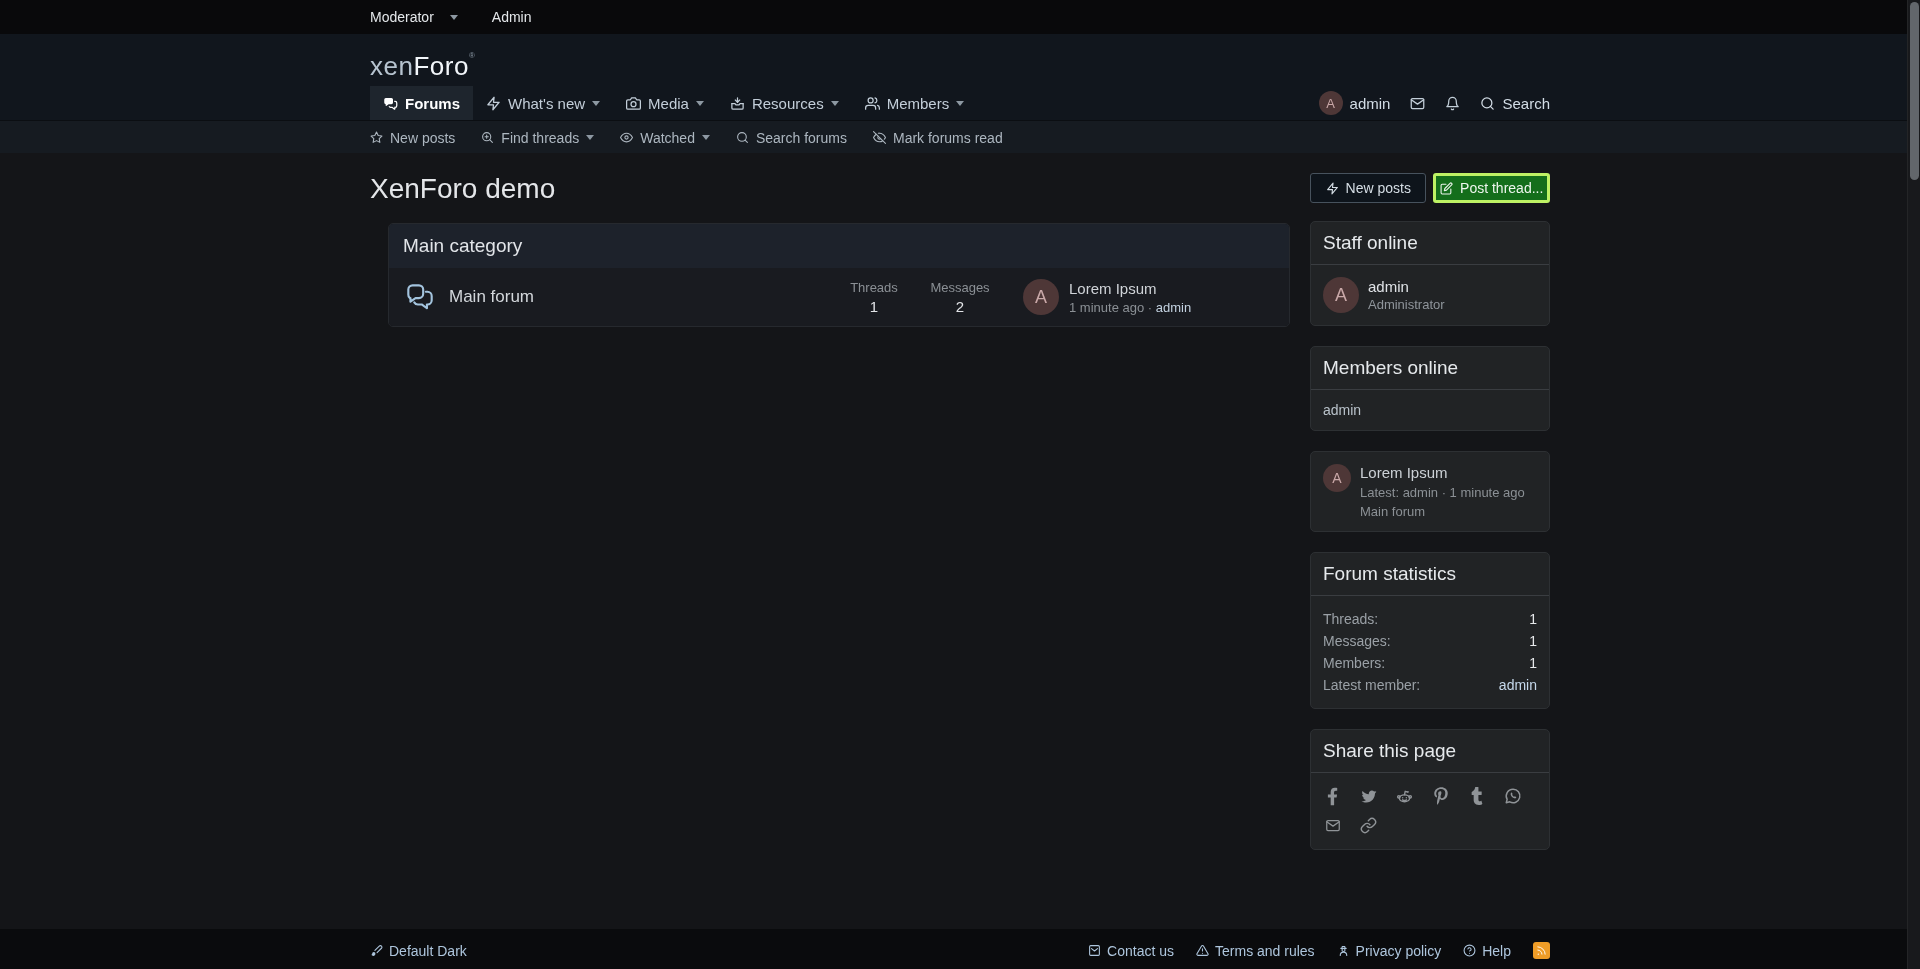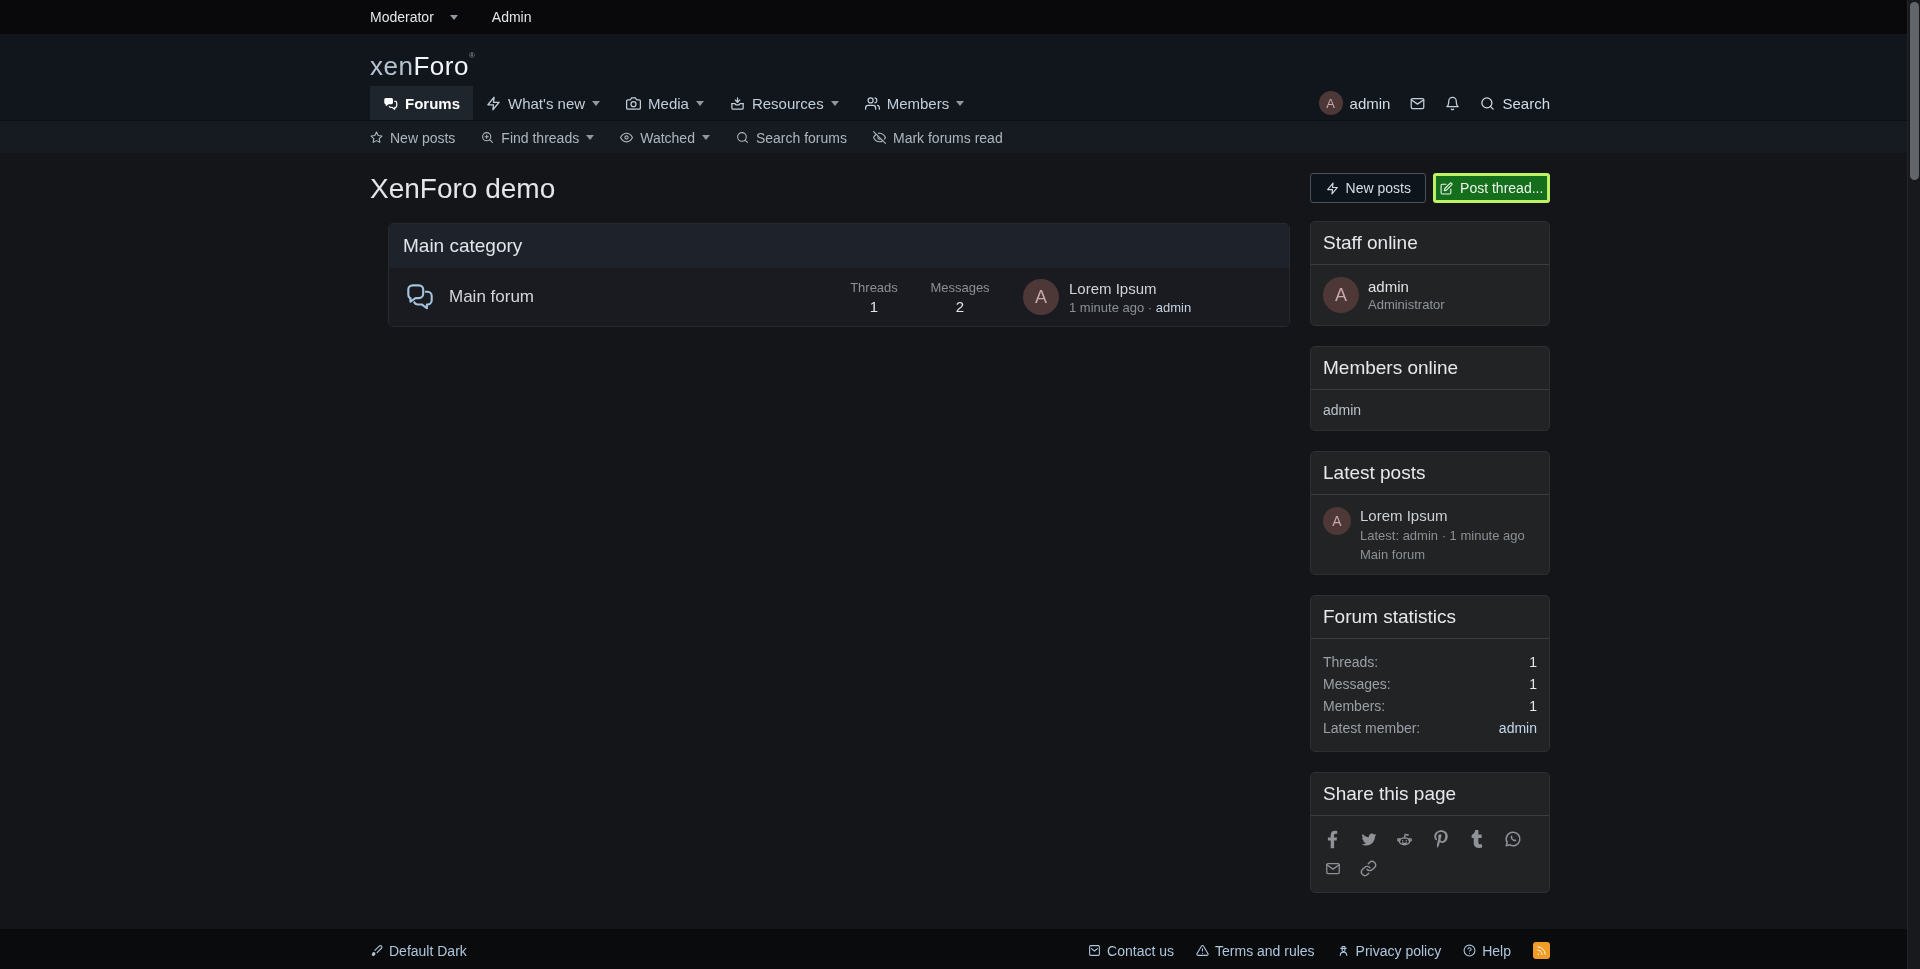--- a/index.html
+++ b/index.html
@@ -318,21 +318,20 @@
         </div>
 
         <div class="side-block">
           <div class="side-title">Members online</div>
           <div class="side-body">
             <a class="online-name">admin</a>
           </div>
         </div>
 
         <div class="side-block">
-          <div class="side-title">Latest posts</div>
           <div class="side-body">
             <div class="latest-item">
               <span class="avatar av28">A</span>
               <div>
                 <a class="latest-title">Lorem Ipsum</a>
                 <div class="latest-meta">Latest: admin · 1 minute ago</div>
                 <a class="latest-forum">Main forum</a>
               </div>
             </div>
           </div>

